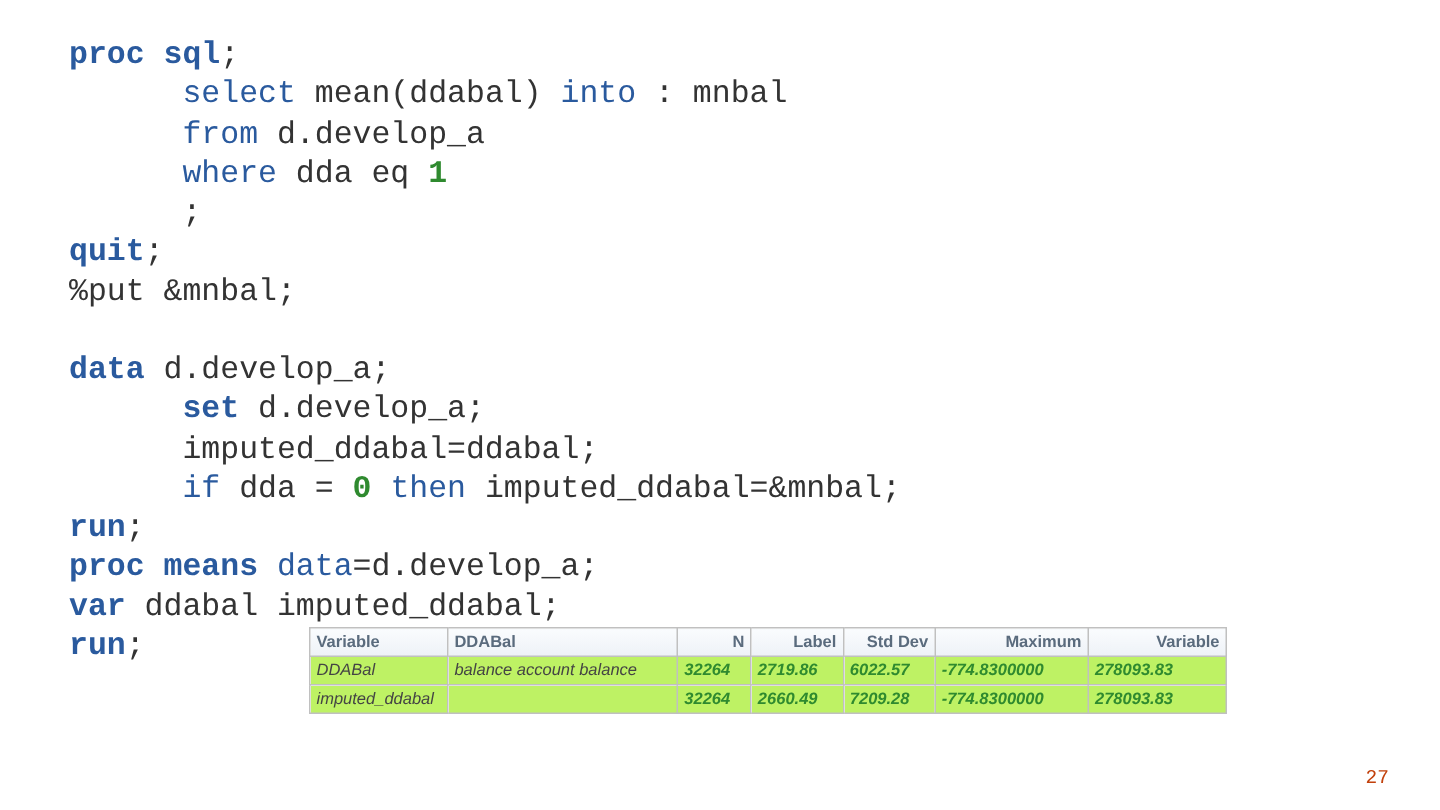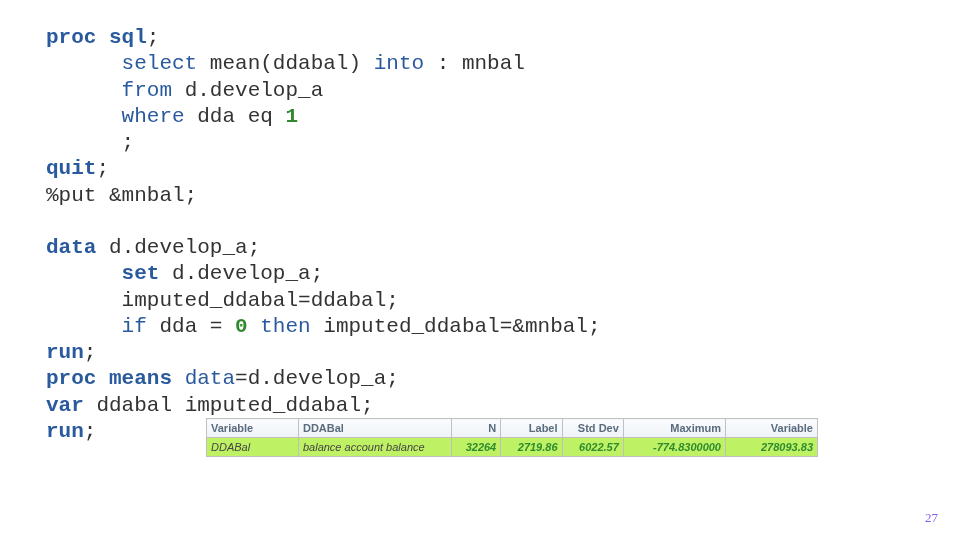--- a/index.html
+++ b/index.html
@@ -46,29 +46,29 @@
   }
   table.means thead th {
     background: linear-gradient(#fafcfe, #eef2f7);
     color: #5a6b7d;
     font-weight: bold;
     text-align: left;
   }
   table.means thead th:nth-child(n+3) { text-align: right; }
   table.means tbody td { background: #bef264; font-style: italic; }
   table.means tbody td.var { font-weight: 400; color: #444; }
-  table.means tbody td.num { text-align: right; font-variant-numeric: tabular-nums; font-family: Arial, sans-serif; }
+  table.means tbody td.num { text-align: left; font-variant-numeric: tabular-nums; font-family: Arial, sans-serif; }
 
   .pagenum {
     position: absolute;
-    right: 22px;
+    right: 34px;
     bottom: 14px;
-    font-family: Liberation Serif, serif;
+    font-family: Liberation Mono, monospace;
     font-size: 13px;
-    color: #8b5cf6;
+    color: #c2410c;
   }
 </style>
 </head>
 <body>
 
 <div class="code-block"><span class="kw">proc sql</span><span>;</span>
 <span class="kw2">      select</span><span> mean(ddabal) </span><span class="kw2">into</span><span> : mnbal</span>
 <span class="kw2">      from</span><span> d.develop_a</span>
 <span class="kw2">      where</span><span> dda eq </span><span class="num">1</span>
 <span>      ;</span>
@@ -109,17 +109,26 @@
     <tbody>
       <tr>
         <td class="var">DDABal</td>
         <td>balance account balance</td>
         <td class="num">32264</td>
         <td class="num">2719.86</td>
         <td class="num">6022.57</td>
         <td class="num">-774.8300000</td>
         <td class="num">278093.83</td>
       </tr>
+      <tr>
+        <td class="var">imputed_ddabal</td>
+        <td></td>
+        <td class="num">32264</td>
+        <td class="num">2660.49</td>
+        <td class="num">7209.28</td>
+        <td class="num">-774.8300000</td>
+        <td class="num">278093.83</td>
+      </tr>
     </tbody>
   </table>
 </div>
 
 <div class="pagenum">27</div>
 
 </body></html>

